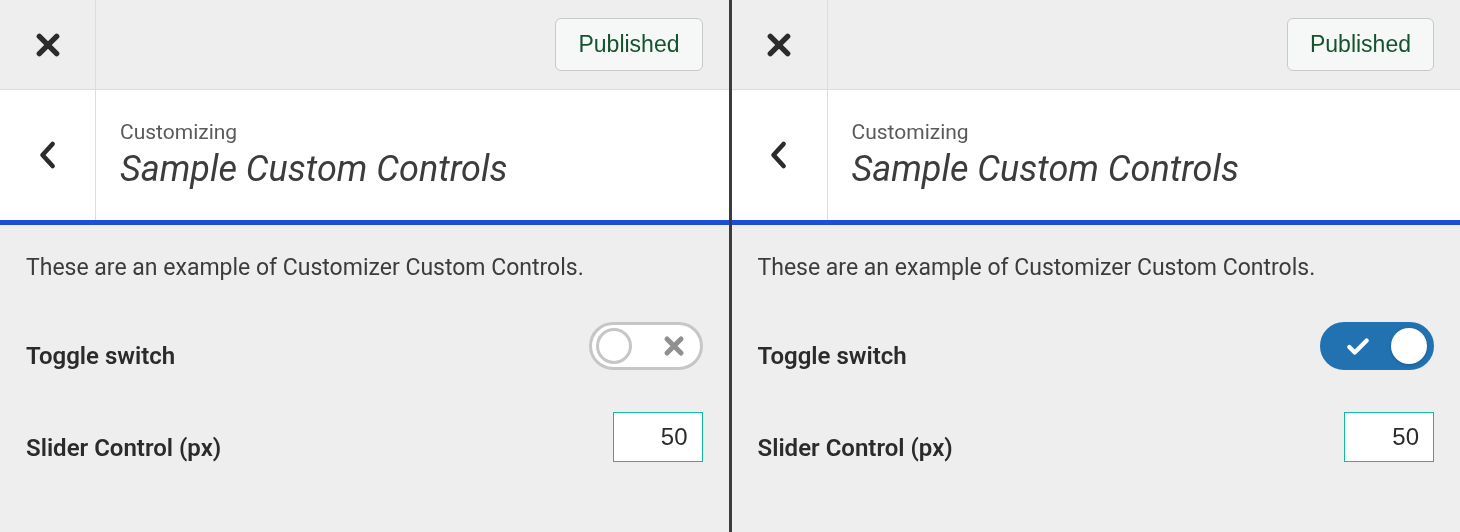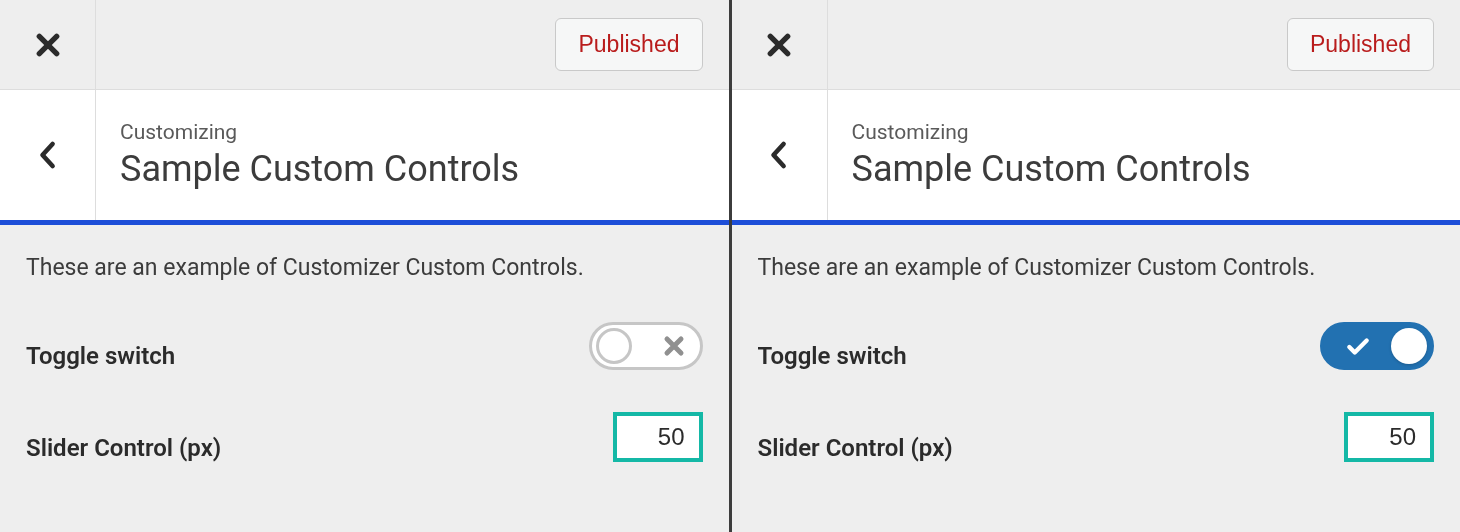--- a/index.html
+++ b/index.html
@@ -43,21 +43,21 @@
       border-right: 1px solid #ddd;
       cursor: pointer;
     }
     .close-btn svg {
       width: 26px;
       height: 26px;
     }
     .published-btn {
       border: 1px solid #c9c9c9;
       background: #f6f7f7;
-      color: #b91c1c;
+      color: #14532d;
       font-size: 23px;
       padding: 12px 22px;
       border-radius: 6px;
       cursor: default;
     }
     .section-header {
       display: flex;
       align-items: stretch;
       background: #fff;
       border-bottom: 5px solid #1d4ed8;
@@ -83,20 +83,21 @@
     }
     .crumb {
       font-size: 21px;
       color: #5a5a5a;
       margin-bottom: 4px;
     }
     .section-title {
       font-size: 36px;
       font-weight: 400;
       color: #3c3c3c;
+      font-style: italic;
     }
     .body {
       padding: 26px 26px;
     }
     .desc {
       font-size: 23px;
       color: #3c3c3c;
       line-height: 1.5;
       margin-bottom: 36px;
     }
@@ -163,21 +164,21 @@
       height: 24px;
     }
     .toggle.on .toggle-icon svg {
       width: 26px;
       height: 26px;
     }
     
     .slider-input {
       width: 90px;
       height: 50px;
-      border: 4px solid #14b8a6;
+      border: 1px solid #14b8a6;
       background: #fff;
       font-size: 24px;
       text-align: right;
       padding: 0 14px;
       color: #2b2b2b;
     }
   </style>
 </head>
 <body>
 

